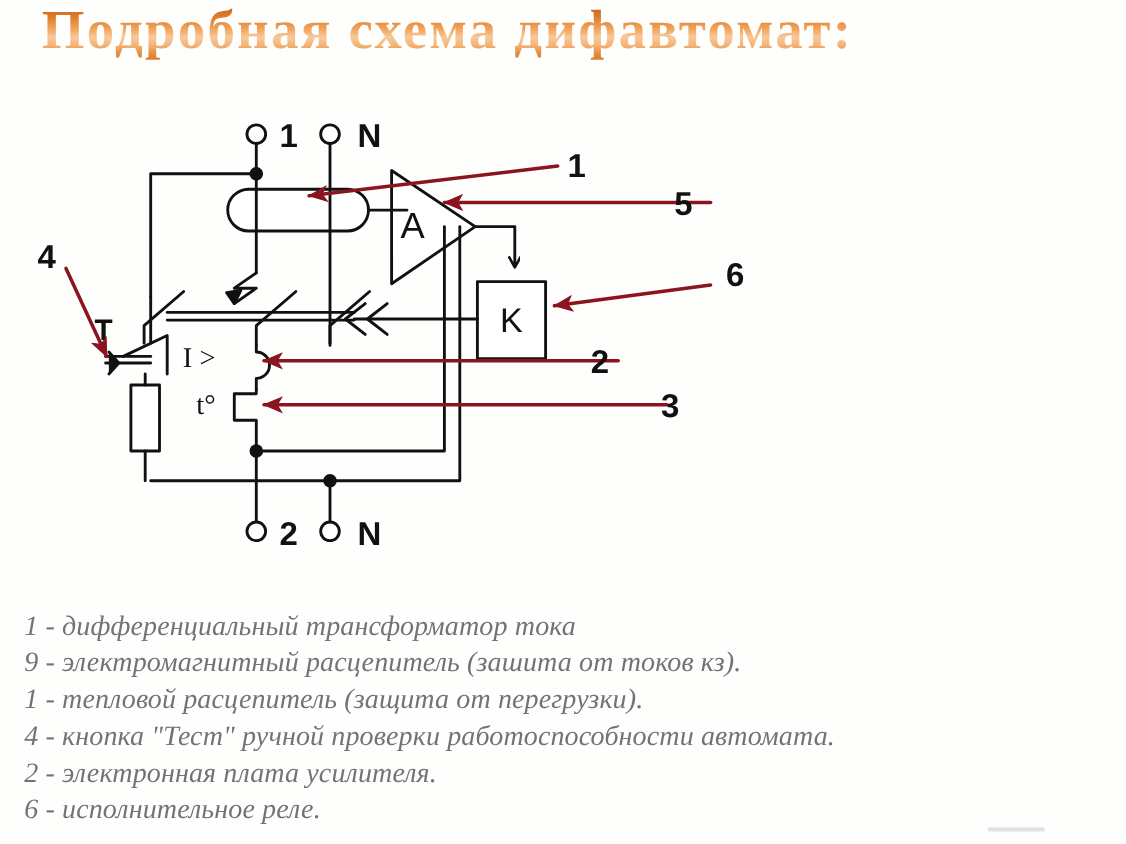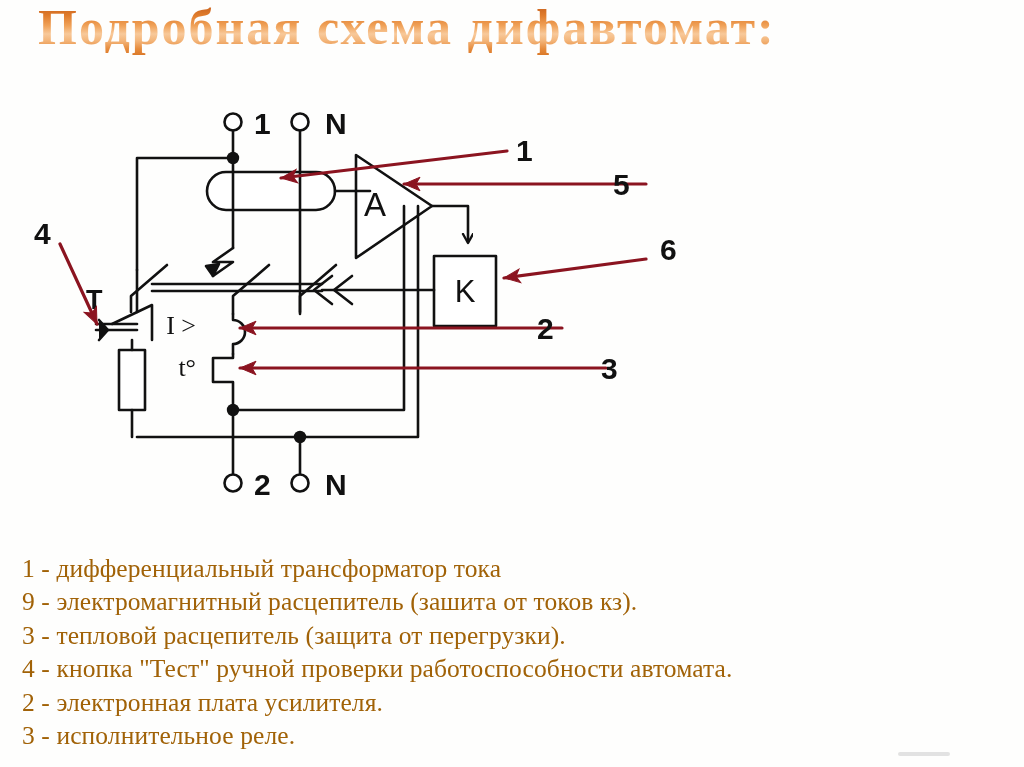--- a/index.html
+++ b/index.html
@@ -71,23 +71,24 @@
   #legend {
     position: absolute;
     left: 22px;
     top: 552px;
     width: 990px;
   }
   .legend-line {
     font-family: "Liberation Serif", "DejaVu Serif", serif;
     font-size: 25.5px;
     line-height: 33.4px;
-    color: #a16207;
+    color: #737373;
     white-space: nowrap;
     letter-spacing: 0.1px;
+    font-style: italic;
   }
   #bottom-artifact {
     position: absolute;
     left: 898px;
     top: 752px;
     width: 52px;
     height: 4px;
     background: #d8d8d8;
     border-radius: 2px;
     opacity: .75;
@@ -243,20 +244,20 @@
         <text x="601" y="317">3</text>
         <text x="34" y="182">4</text>
       </g>
 
     </svg>
   </div>
 
   <div id="legend">
     <div class="legend-line">1 - дифференциальный трансформатор тока</div>
     <div class="legend-line">9 - электромагнитный расцепитель (зашита от токов кз).</div>
-    <div class="legend-line">3 - тепловой расцепитель (защита от перегрузки).</div>
+    <div class="legend-line">1 - тепловой расцепитель (защита от перегрузки).</div>
     <div class="legend-line">4 - кнопка "Тест" ручной проверки работоспособности автомата.</div>
     <div class="legend-line">2 - электронная плата усилителя.</div>
-    <div class="legend-line">3 - исполнительное реле.</div>
+    <div class="legend-line">6 - исполнительное реле.</div>
   </div>
 
   <div id="bottom-artifact"></div>
 </div>
 
 </body></html>

